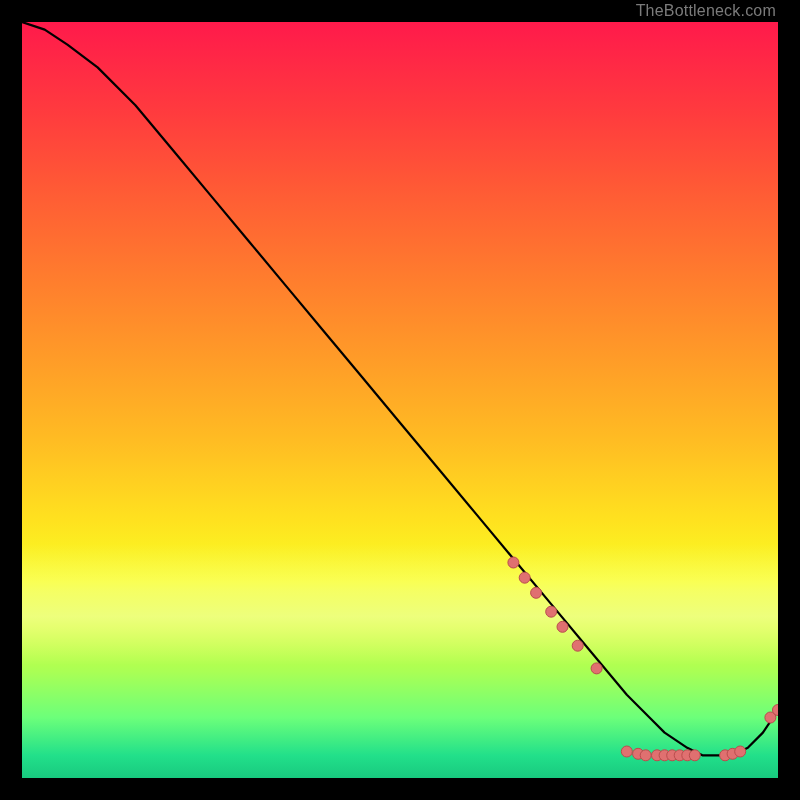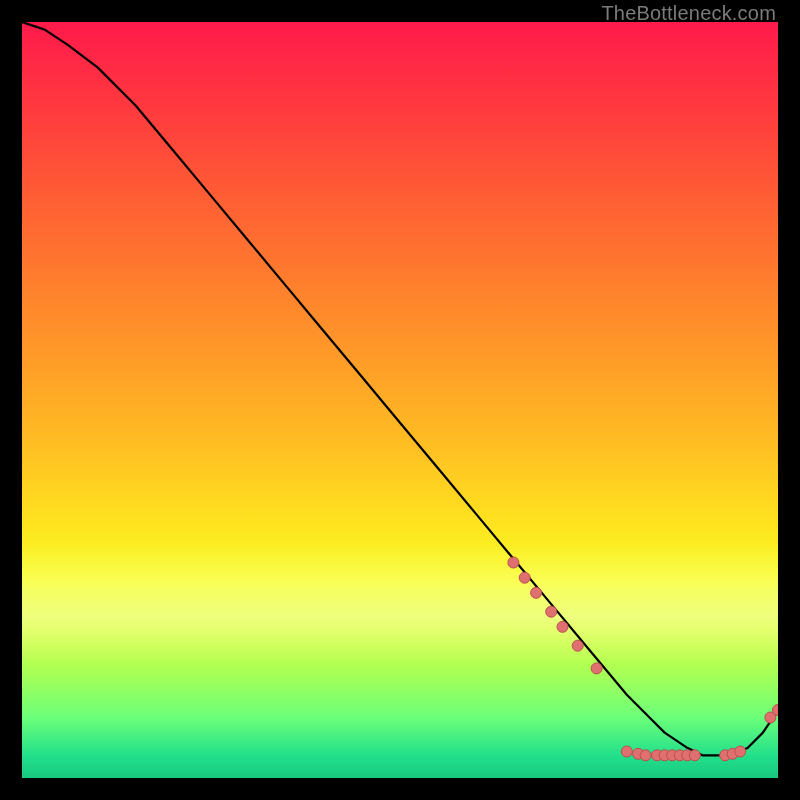--- a/index.html
+++ b/index.html
@@ -63,21 +63,21 @@
   }
   .svg-layer {
     position: absolute;
     inset: 0;
   }
   .watermark {
     position: absolute;
     top: 2px;
     right: 24px;
     color: #7b7b7b;
-    font-size: 20px;
+    font-size: 16px;
     letter-spacing: 0.2px;
     user-select: none;
   }
 </style>
 </head>
 <body>
 
 <div class="stage">
   <div class="watermark">TheBottleneck.com</div>
 

